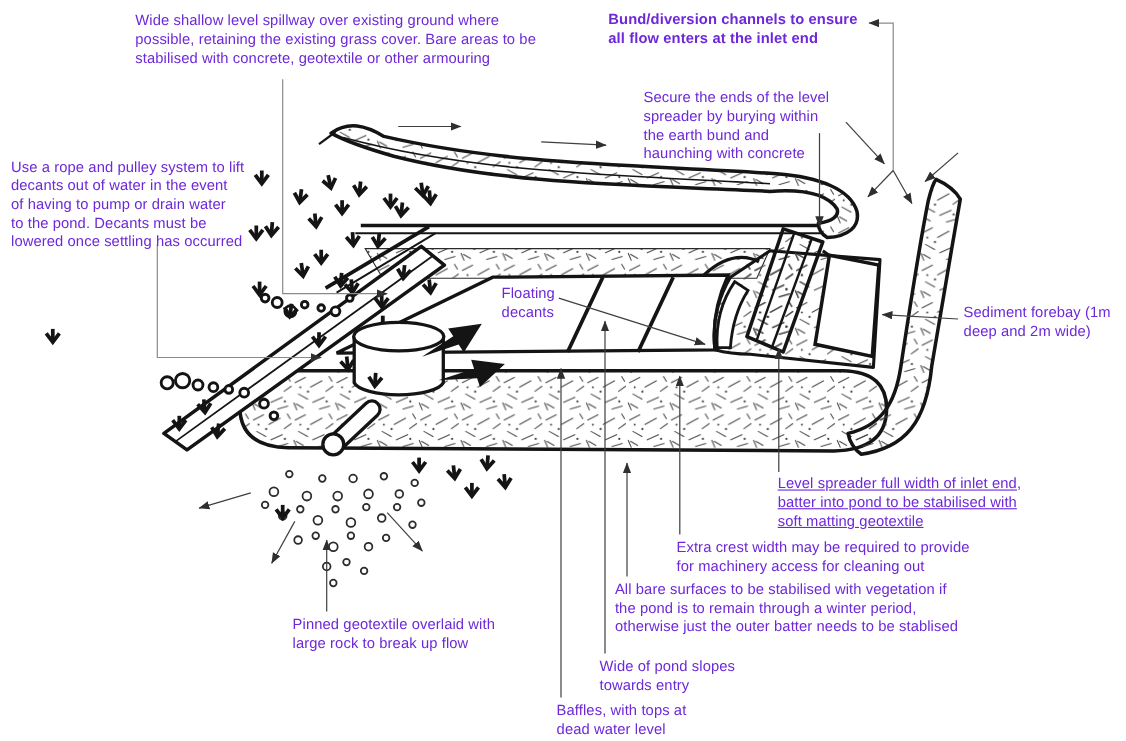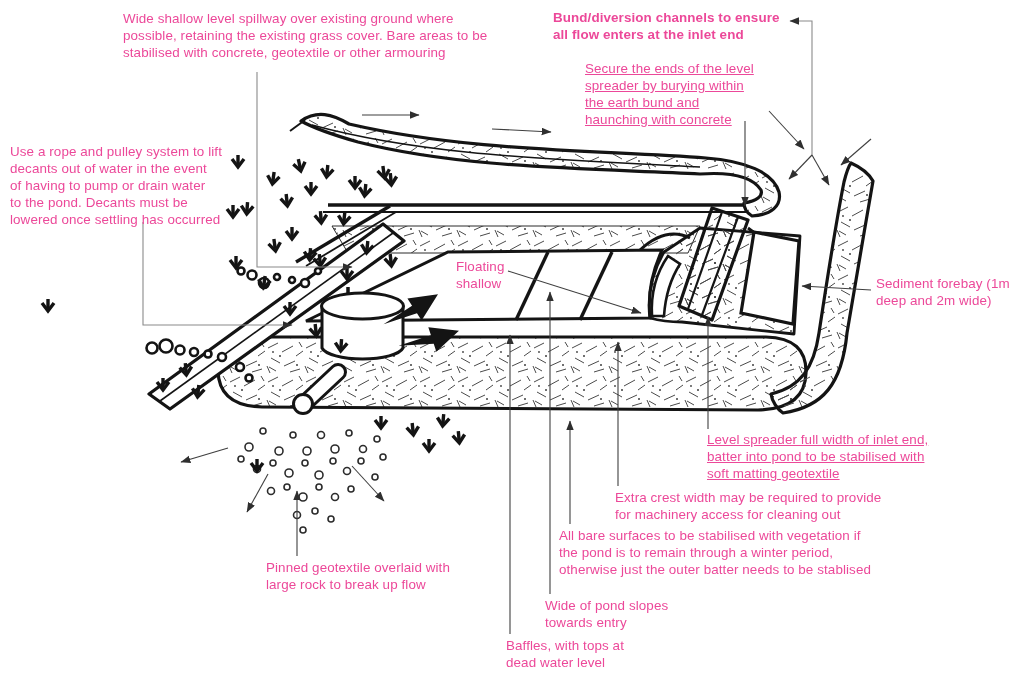--- a/index.html
+++ b/index.html
@@ -2,21 +2,21 @@
 <html><head>
 <meta charset="utf-8">
 <style>
   html,body{margin:0;padding:0;background:#ffffff;}
   #stage{
     position:relative;width:1024px;height:674px;background:#fff;overflow:hidden;
     font-family:"Liberation Sans","DejaVu Sans",sans-serif;
   }
   #drawing{position:absolute;left:0;top:0;}
   .lbl{
-    position:absolute;color:#ec4899;font-size:13.4px;line-height:1.27;
+    position:absolute;color:#6d28d9;font-size:13.4px;line-height:1.27;
     white-space:pre-line;letter-spacing:.1px;
   }
 </style>
 </head>
 <body>
 
 <div id="stage">
 
 <svg id="drawing" width="1024" height="674" viewBox="0 0 1024 674">
   <defs>
@@ -228,31 +228,31 @@
     <path d="M 268,474 L 247,512" stroke="#3f3f3f" stroke-width="1.1" marker-end="url(#ah)"></path>
     <path d="M 352,466 L 384,501" stroke="#3f3f3f" stroke-width="1.1" marker-end="url(#ah)"></path>
   </g>
 </svg>
 
 <div class="lbl" style="left:123px;top:10px;width:420px;">Wide shallow level spillway over existing ground where
 possible, retaining the existing grass cover. Bare areas to be
 stabilised with concrete, geotextile or other armouring</div>
 <div class="lbl" style="left:553px;top:9px;width:240px;font-weight:bold;">Bund/diversion channels to ensure
 all flow enters at the inlet end</div>
-<div class="lbl" style="left:585px;top:60px;width:190px;text-decoration:underline;">Secure the ends of the level
+<div class="lbl" style="left:585px;top:80px;width:190px;">Secure the ends of the level
 spreader by burying within
 the earth bund and
 haunching with concrete</div>
 <div class="lbl" style="left:10px;top:143px;width:250px;">Use a rope and pulley system to lift
 decants out of water in the event
 of having to pump or drain water
 to the pond. Decants must be
 lowered once settling has occurred</div>
 <div class="lbl" style="left:456px;top:258px;width:100px;">Floating
-shallow</div>
+decants</div>
 <div class="lbl" style="left:876px;top:275px;width:145px;">Sediment forebay (1m
 deep and 2m wide)</div>
 <div class="lbl" style="left:707px;top:431px;width:260px;text-decoration:underline;">Level spreader full width of inlet end,
 batter into pond to be stabilised with
 soft matting geotextile</div>
 <div class="lbl" style="left:615px;top:489px;width:345px;">Extra crest width may be required to provide
 for machinery access for cleaning out</div>
 <div class="lbl" style="left:266px;top:559px;width:215px;">Pinned geotextile overlaid with
 large rock to break up flow</div>
 <div class="lbl" style="left:559px;top:527px;width:355px;">All bare surfaces to be stabilised with vegetation if

